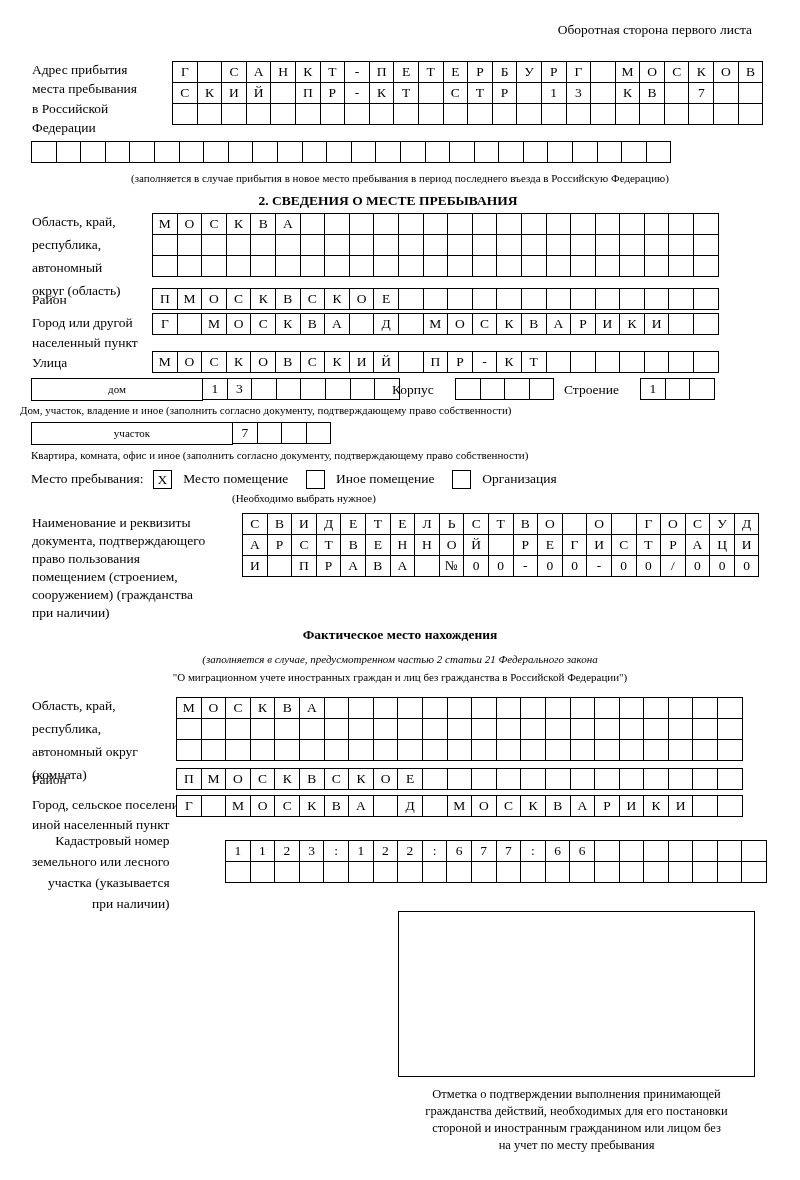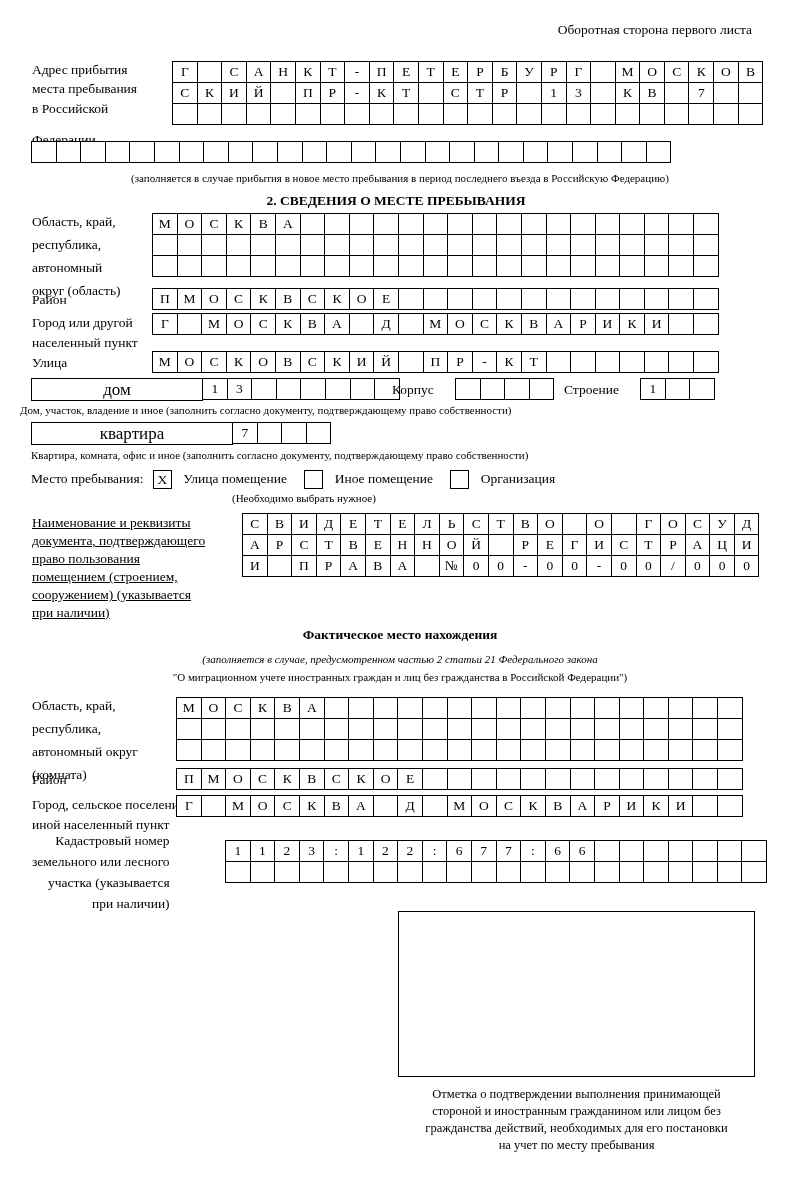--- a/index.html
+++ b/index.html
@@ -29,21 +29,21 @@
     box-sizing:border-box;
     font-size:13.5px;
     line-height:19.5px;
     text-align:center;
     font-family:"Liberation Serif", serif;
     background:#fff;
   }
 
   .txtbox{
     position:absolute;border:1px solid #000;box-sizing:border-box;
-    font-size:17px;text-align:center;line-height:21px;height:23px;
+    font-size:11px;text-align:center;line-height:21px;height:23px;
   }
 
   .sq{
     display:inline-block;width:19px;height:19px;border:1px solid #000;
     box-sizing:border-box;text-align:center;line-height:17px;font-size:13.5px;
     vertical-align:middle;
   }
 
   .note{font-size:11px;}
   .sect-title{font-size:13.5px;font-weight:bold;}
@@ -57,21 +57,21 @@
 <body>
 
 <div class="page">
 
   <div class="hdr-right">Оборотная сторона первого листа</div>
 
   <div style="position:absolute;left:32px;top:62px;" class="lbl">
     <div>Адрес прибытия</div>
     <div style="margin-top:4px">места пребывания</div>
     <div style="margin-top:5px">в Российской</div>
-    <div style="margin-top:16px">Федерации</div>
+    <div style="margin-top:4px">Федерации</div>
   </div>
 
   <div class="row" id="pa-r1" style="left:172px;top:61px;">
       <div class="cell">Г</div>
       <div class="cell"></div>
       <div class="cell">С</div>
       <div class="cell">А</div>
       <div class="cell">Н</div>
       <div class="cell">К</div>
       <div class="cell">Т</div>
@@ -169,21 +169,21 @@
       <div class="cell"></div>
       <div class="cell"></div>
       <div class="cell"></div>
       <div class="cell"></div>
       <div class="cell"></div>
       <div class="cell"></div>
     </div>
 
   <div class="note" style="position:absolute;left:400px;top:172px;transform:translateX(-50%);white-space:nowrap;">(заполняется в случае прибытия в новое место пребывания в период последнего въезда в Российскую Федерацию)</div>
 
-  <div class="sect-title" style="position:absolute;left:396px;top:193px;transform:translateX(-50%);white-space:nowrap;text-align:center;">2. СВЕДЕНИЯ О МЕСТЕ ПРЕБЫВАНИЯ</div>
+  <div class="sect-title" style="position:absolute;left:388px;top:193px;transform:translateX(-50%);white-space:nowrap;text-align:center;">2. СВЕДЕНИЯ О МЕСТЕ ПРЕБЫВАНИЯ</div>
 
   <div style="position:absolute;left:32px;top:214px;" class="lbl">
     <div>Область, край,</div>
     <div style="margin-top:8px">республика,</div>
     <div style="margin-top:8px">автономный</div>
     <div style="margin-top:8px">округ (область)</div>
   </div>
   <div class="row" id="s2-reg1" style="left:152px;top:213px;">
       <div class="cell">М</div>
       <div class="cell">О</div>
@@ -364,46 +364,46 @@
     </div>
   <div class="lbl" style="position:absolute;left:564px;top:382px;">Строение</div>
   <div class="row" id="s2-stroenie" style="left:640px;top:378px;">
       <div class="cell">1</div>
       <div class="cell"></div>
       <div class="cell"></div>
     </div>
 
   <div class="note" style="position:absolute;left:20px;top:404px;white-space:nowrap;">Дом, участок, владение и иное (заполнить согласно документу, подтверждающему право собственности)</div>
 
-  <div class="txtbox" style="left:31px;top:422px;width:202px;">квартира</div>
+  <div class="txtbox" style="left:31px;top:422px;width:202px;">участок</div>
   <div class="row" id="s2-flat" style="left:232px;top:422px;">
       <div class="cell">7</div>
       <div class="cell"></div>
       <div class="cell"></div>
       <div class="cell"></div>
     </div>
   <div class="note" style="position:absolute;left:31px;top:449px;white-space:nowrap;">Квартира, комната, офис и иное (заполнить согласно документу, подтверждающему право собственности)</div>
 
   <div class="lbl" style="position:absolute;left:31px;top:470px;white-space:nowrap;">
     <span>Место пребывания:</span>
     <span class="sq" style="margin-left:6px;">Х</span>
-    <span style="margin-left:8px">Улица помещение</span>
+    <span style="margin-left:8px">Место помещение</span>
     <span class="sq" style="margin-left:14px;"></span>
     <span style="margin-left:8px">Иное помещение</span>
     <span class="sq" style="margin-left:14px;"></span>
     <span style="margin-left:8px">Организация</span>
   </div>
   <div class="note" style="position:absolute;left:232px;top:492px;">(Необходимо выбрать нужное)</div>
 
-  <div style="position:absolute;left:32px;top:515px;text-decoration:underline;" class="lbl">
+  <div style="position:absolute;left:32px;top:515px;" class="lbl">
     <div>Наименование и реквизиты</div>
     <div style="margin-top:3px">документа, подтверждающего</div>
     <div style="margin-top:3px">право пользования</div>
     <div style="margin-top:3px">помещением (строением,</div>
-    <div style="margin-top:3px">сооружением) (указывается</div>
+    <div style="margin-top:3px">сооружением) (гражданства</div>
     <div style="margin-top:3px">при наличии)</div>
   </div>
   <div class="row" id="s2-doc1" style="left:242px;top:513px;">
       <div class="cell">С</div>
       <div class="cell">В</div>
       <div class="cell">И</div>
       <div class="cell">Д</div>
       <div class="cell">Е</div>
       <div class="cell">Т</div>
       <div class="cell">Е</div>
@@ -664,18 +664,18 @@
       <div class="cell"></div>
       <div class="cell"></div>
       <div class="cell"></div>
       <div class="cell"></div>
     </div>
 
   <div class="bigbox" style="left:398px;top:911px;width:357px;height:166px;"></div>
 
   <div class="footnote" style="left:398px;top:1086px;width:357px;">
     <div>Отметка о подтверждении выполнения принимающей</div>
+    <div>гражданства действий, необходимых для его постановки</div>
     <div>стороной и иностранным гражданином или лицом без</div>
-    <div>гражданства действий, необходимых для его постановки</div>
     <div>на учет по месту пребывания</div>
   </div>
 
 </div>
 
 </body></html>

